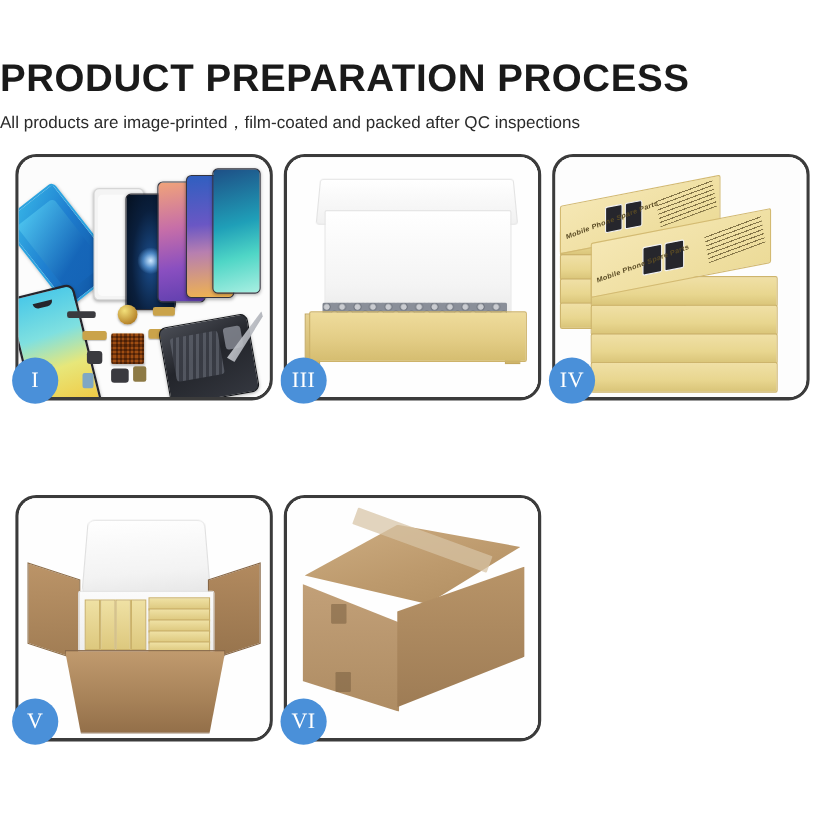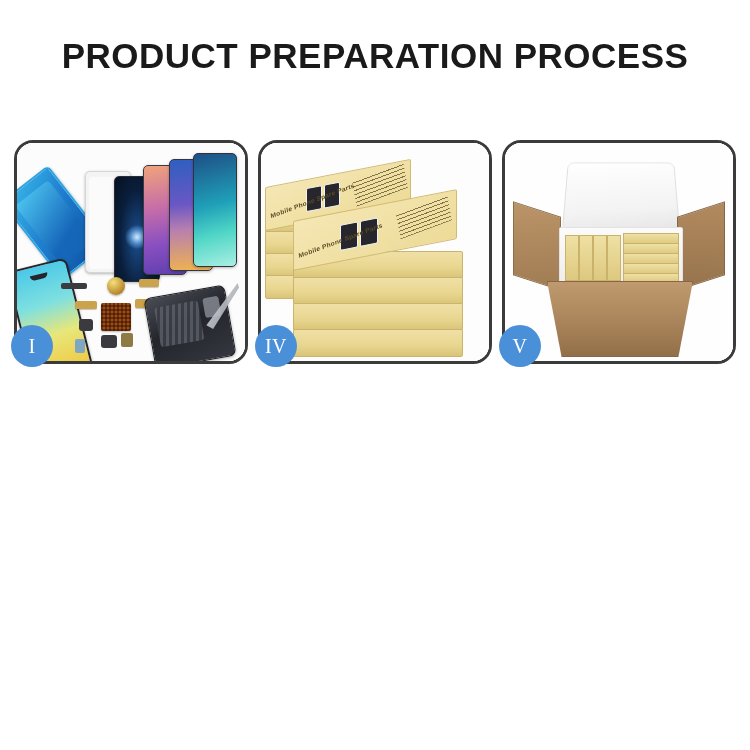--- a/index.html
+++ b/index.html
@@ -12,23 +12,22 @@
     height: 750px;
     font-family: "Liberation Sans", sans-serif;
     overflow: hidden;
     position: relative;
   }
 
   
   #header {
     position: absolute;
     left: 0;
-    top: 0;
+    top: 16px;
     width: 750px;
-    text-align: center;
   }
   #page-title {
     margin: 0;
     padding-top: 36px;
     font-family: "Liberation Sans", sans-serif;
     font-size: 35px;
     font-weight: bold;
     letter-spacing: 0.5px;
     color: #1a1a1a;
     white-space: nowrap;
@@ -393,20 +392,21 @@
     position:absolute; width:14px; height:18px;
     background: rgba(120,94,64,.55);
     border-radius:1px;
   }
 </style>
 </head>
 <body>
 
 <div id="header">
   <h1 id="page-title">PRODUCT PREPARATION PROCESS</h1>
+  <p id="page-subtitle">All products are image-printed，film-coated and packed after QC inspections</p>
 </div>
 
 <div id="panel-grid">
 
   <div class="panel p1">
     <div class="panel-photo">
       <div class="stage">
         <div class="ph ph-a"></div>
         <div class="ph ph-b"></div>
         <div class="ph ph-c"></div>
@@ -429,20 +429,33 @@
         <div class="scr" style="left:204px;top:204px;"></div>
         <div class="scr" style="left:190px;top:206px;"></div>
         <div class="ph-back"></div>
         <div class="tweezer"></div>
       </div>
     </div>
     <div class="badge">I</div>
   </div>
 
 
+  <div class="panel p3">
+    <div class="panel-photo">
+      <div class="stage">
+        <div class="lid3"></div>
+        <div class="foamblock"></div>
+        <div class="boxflapL"></div>
+        <div class="boxflapR"></div>
+        <div class="bubblegray"></div>
+        <div class="boxtray"></div>
+      </div>
+    </div>
+    <div class="badge">III</div>
+  </div>
 
   <div class="panel p4">
     <div class="panel-photo">
       <div class="stage">
 
         <div class="stackbox" style="left:4px;top:66px;width:112px;height:22px;"></div>
         <div class="stackbox" style="left:4px;top:88px;width:112px;height:22px;"></div>
         <div class="stackbox" style="left:4px;top:110px;width:112px;height:22px;"></div>
         <div class="stackbox" style="left:4px;top:132px;width:112px;height:22px;"></div>
 
@@ -484,14 +497,27 @@
         <div class="ybox" style="left:118px;top:100px;width:54px;height:10px;"></div>
         <div class="ybox" style="left:118px;top:110px;width:54px;height:10px;"></div>
         <div class="ybox" style="left:118px;top:120px;width:54px;height:10px;"></div>
         <div class="ybox" style="left:118px;top:130px;width:54px;height:8px;"></div>
         <div class="cartonbody"></div>
       </div>
     </div>
     <div class="badge">V</div>
   </div>
 
+  <div class="panel p6">
+    <div class="panel-photo">
+      <div class="stage">
+        <div class="c6top"></div>
+        <div class="c6tape"></div>
+        <div class="c6left"></div>
+        <div class="c6right"></div>
+        <div class="c6notch" style="left:40px;top:96px;"></div>
+        <div class="c6notch" style="left:44px;top:158px;"></div>
+      </div>
+    </div>
+    <div class="badge">VI</div>
+  </div>
 
 </div>
 
 </body></html>

